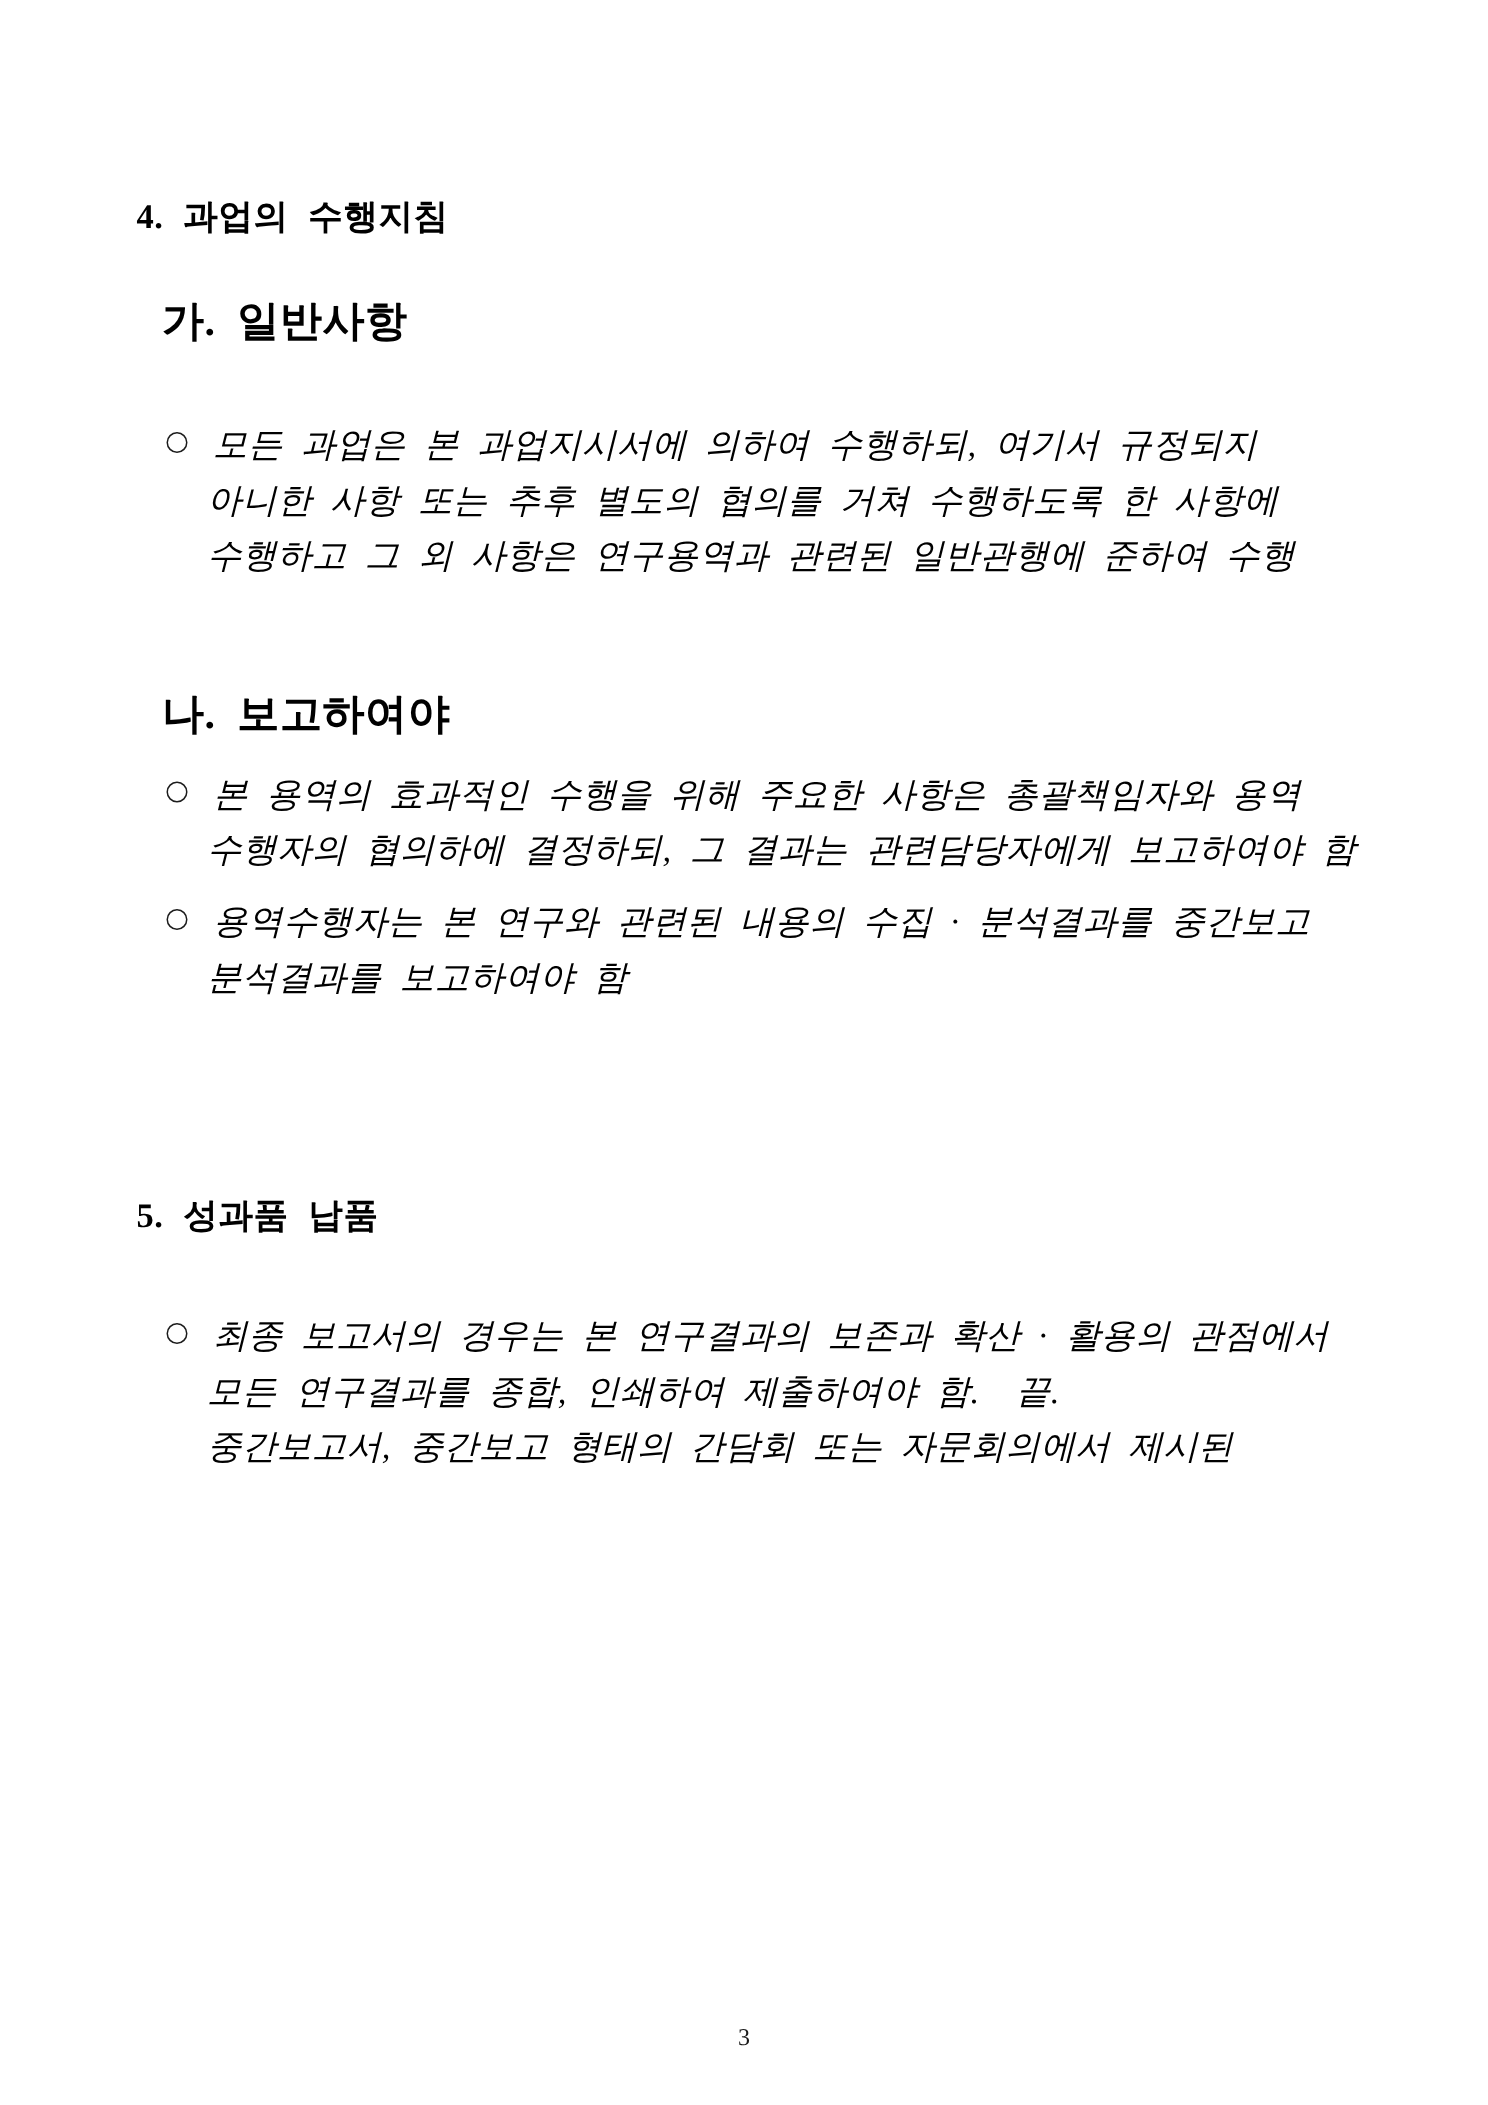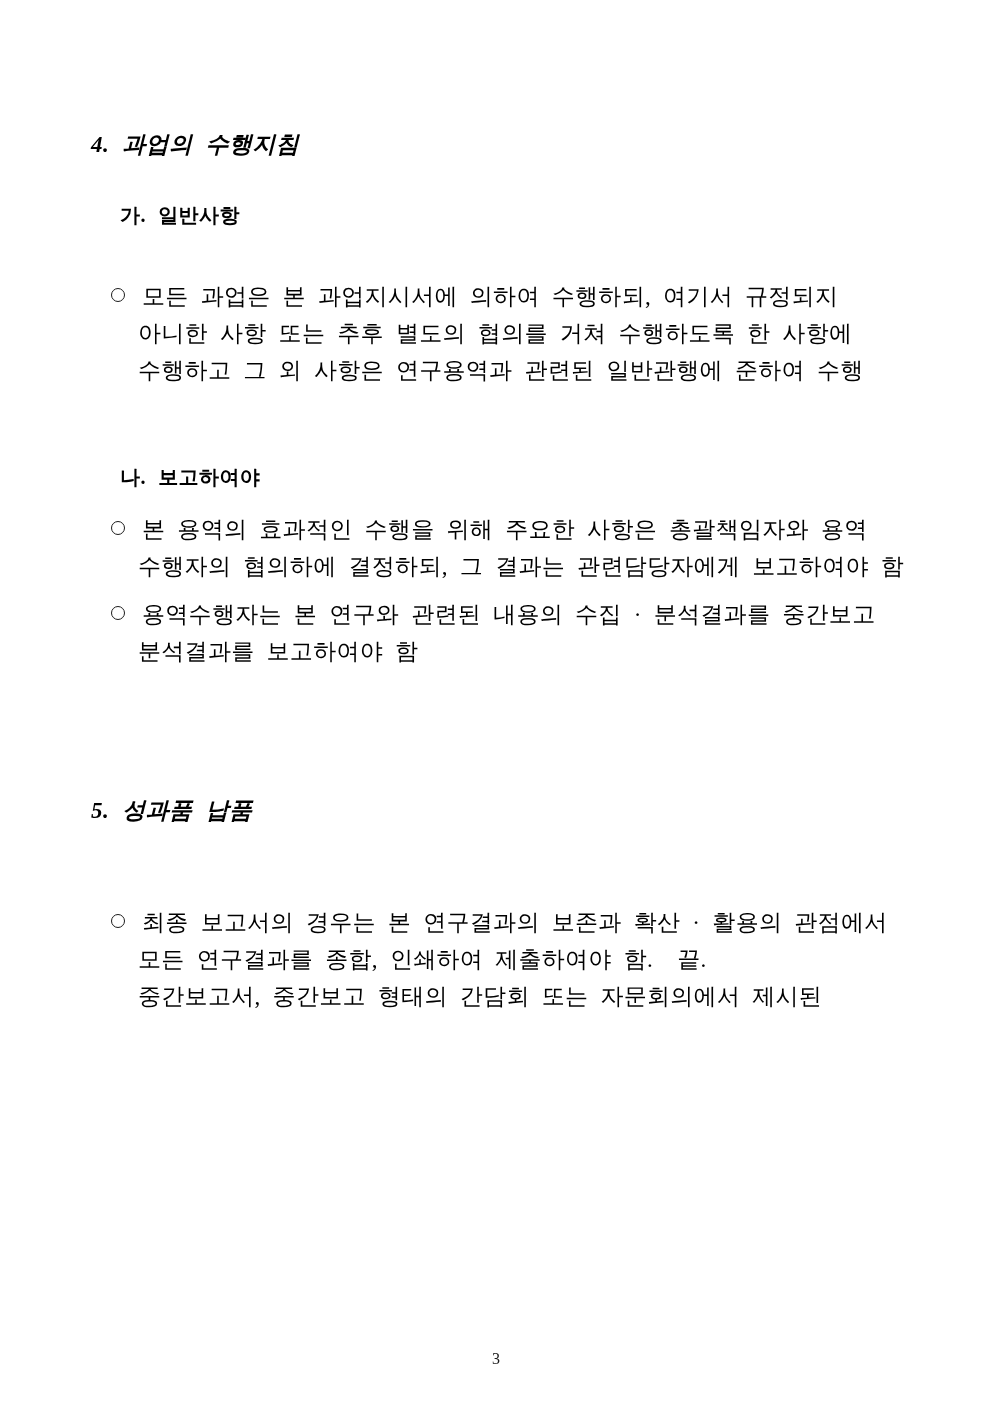--- a/index.html
+++ b/index.html
@@ -14,42 +14,42 @@
   }
   .h-main {
     position: absolute;
     left: 91px;
     font-size: 23px;
     line-height: 24px;
     font-weight: bold;
     letter-spacing: 0.4px;
     word-spacing: 7px;
     white-space: pre;
-    font-style: italic;
   }
   .h-sub {
     position: absolute;
-    left: 120px;
-    font-size: 20px;
+    left: 108px;
+    font-size: 28px;
     line-height: 24px;
     font-weight: bold;
     letter-spacing: 0.4px;
     word-spacing: 7px;
     white-space: pre;
   }
   .bullet {
     position: absolute;
     left: 138px;
     font-size: 23px;
   }
   .bl {
     line-height: 37px;
     letter-spacing: 0.3px;
     word-spacing: 6px;
     white-space: pre;
+    font-style: italic;
   }
   .bl.first { text-indent: 4px; }
   .bullet-circle {
     position: absolute;
     left: -27px;
     top: 10px;
     width: 14px;
     height: 14px;
     border: 1.6px solid #1c1c1c;
     border-radius: 50%;
@@ -92,21 +92,21 @@
   </div>
 
   <div class="bullet" style="top:596px">
     <span class="bullet-circle"></span>
     <div class="bl first">용역수행자는 본 연구와 관련된 내용의 수집 · 분석결과를 중간보고</div>
     <div class="bl">분석결과를 보고하여야 함</div>
   </div>
 
   <div class="h-main" style="top:799px">5. 성과품 납품</div>
 
-  <div class="bullet" style="top:904px">
+  <div class="bullet" style="top:872px">
     <span class="bullet-circle"></span>
     <div class="bl first">최종 보고서의 경우는 본 연구결과의 보존과 확산 · 활용의 관점에서</div>
     <div class="bl">모든 연구결과를 종합, 인쇄하여 제출하여야 함.  끝.</div>
     <div class="bl">중간보고서, 중간보고 형태의 간담회 또는 자문회의에서 제시된</div>
   </div>
 
   <div class="page-number">3</div>
 
 </div>
 

